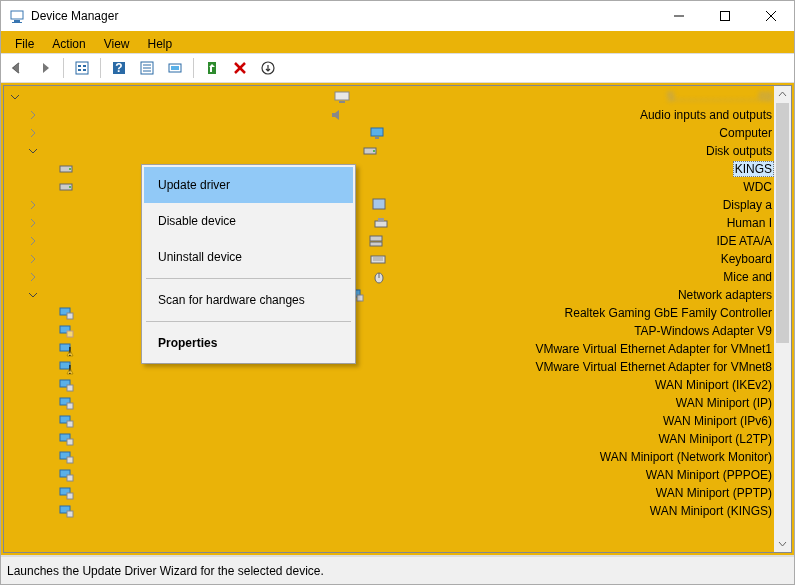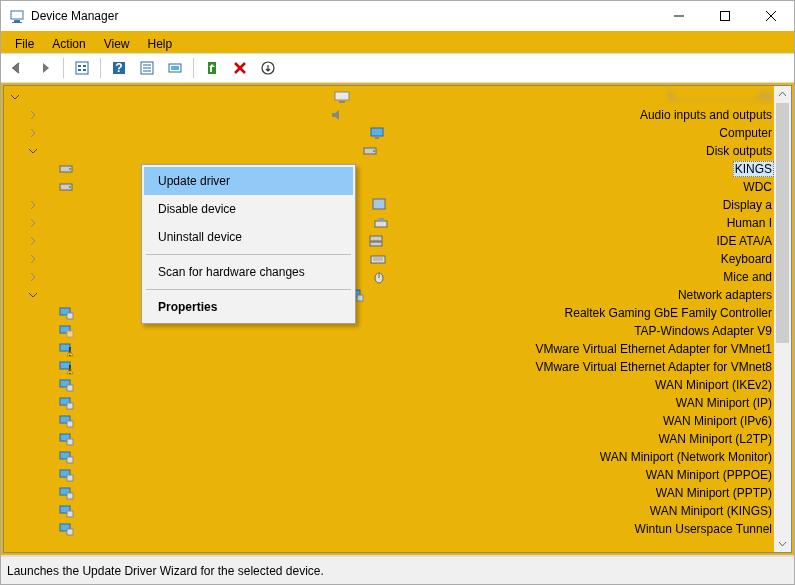--- a/index.html
+++ b/index.html
@@ -22,21 +22,21 @@
 .vscroll { position:absolute; right:0; top:0; bottom:0; width:17px; background:#f0f0f0; display:flex; flex-direction:column; }
 .vscroll .arrow { height:17px; display:flex; align-items:center; justify-content:center; }
 .vscroll .track { flex:1; position:relative; }
 .vscroll .thumb { position:absolute; left:2px; right:2px; top:0; height:240px; background:#cdcdcd; }
 .row { display:flex; align-items:center; height:18px; white-space:nowrap;justify-content:space-between; }
 .row .expander { width:14px; height:14px; display:flex; align-items:center; justify-content:center; margin-right:1px; }
 .row .lbl { padding: 1px 2px; }
 .row.selected .lbl { background:#cde8ff; border:1px dotted #777; padding:0 1px; }
 .status { height:28px; display:flex; align-items:center; padding:0 6px; background:#f0f0f0; border-top:1px solid #ddd; }
 .context-menu { position:absolute; left:140px; top:163px; width:215px; background:#f2f2f2; border:1px solid #a0a0a0; box-shadow:3px 3px 4px rgba(0,0,0,0.25); padding:2px; z-index:10; }
-.context-menu .cm-item { height:28px; display:flex; align-items:center; padding:0 14px; }
+.context-menu .cm-item { height:36px; display:flex; align-items:center; padding:0 14px; }
 .context-menu .cm-item.highlight { background:#91c9f7; }
 .context-menu .cm-sep { height:1px; background:#c0c0c0; margin:3px 2px; }
 .context-menu .cm-item.bold { font-weight:bold; }
 .ico { width:16px; height:16px; display:inline-flex; align-items:center; justify-content:center; margin-right:4px; flex-shrink:0; }
 .obscured { filter: blur(2px); color:#999; }
 </style>
 </head>
 <body>
 
 <div class="window">
@@ -418,29 +418,20 @@
           </div>
         <div class="row" style="padding-left:54px">
             <span class="ico">
               <svg width="16" height="16">
                 <rect x="2" y="3" width="10" height="7" fill="#5ab0e8" stroke="#2a6aa6"></rect>
                 <rect x="9" y="8" width="6" height="6" fill="#ddd" stroke="#888"></rect>
               </svg>
             </span>
             <span class="lbl">WAN Miniport (KINGS)</span>
           </div>
-        <div class="row" style="padding-left:54px">
-            <span class="ico">
-              <svg width="16" height="16">
-                <rect x="2" y="3" width="10" height="7" fill="#5ab0e8" stroke="#2a6aa6"></rect>
-                <rect x="9" y="8" width="6" height="6" fill="#ddd" stroke="#888"></rect>
-              </svg>
-            </span>
-            <span class="lbl">Wintun Userspace Tunnel</span>
-          </div>
       </div>
 
       <div class="vscroll">
         <div class="arrow">
             <svg width="9" height="9">
               <path d="M1 6 L4.5 2 L8 6" fill="none" stroke="#666"></path>
             </svg>
           </div>
         <div class="track">
             <div class="thumb"></div>

